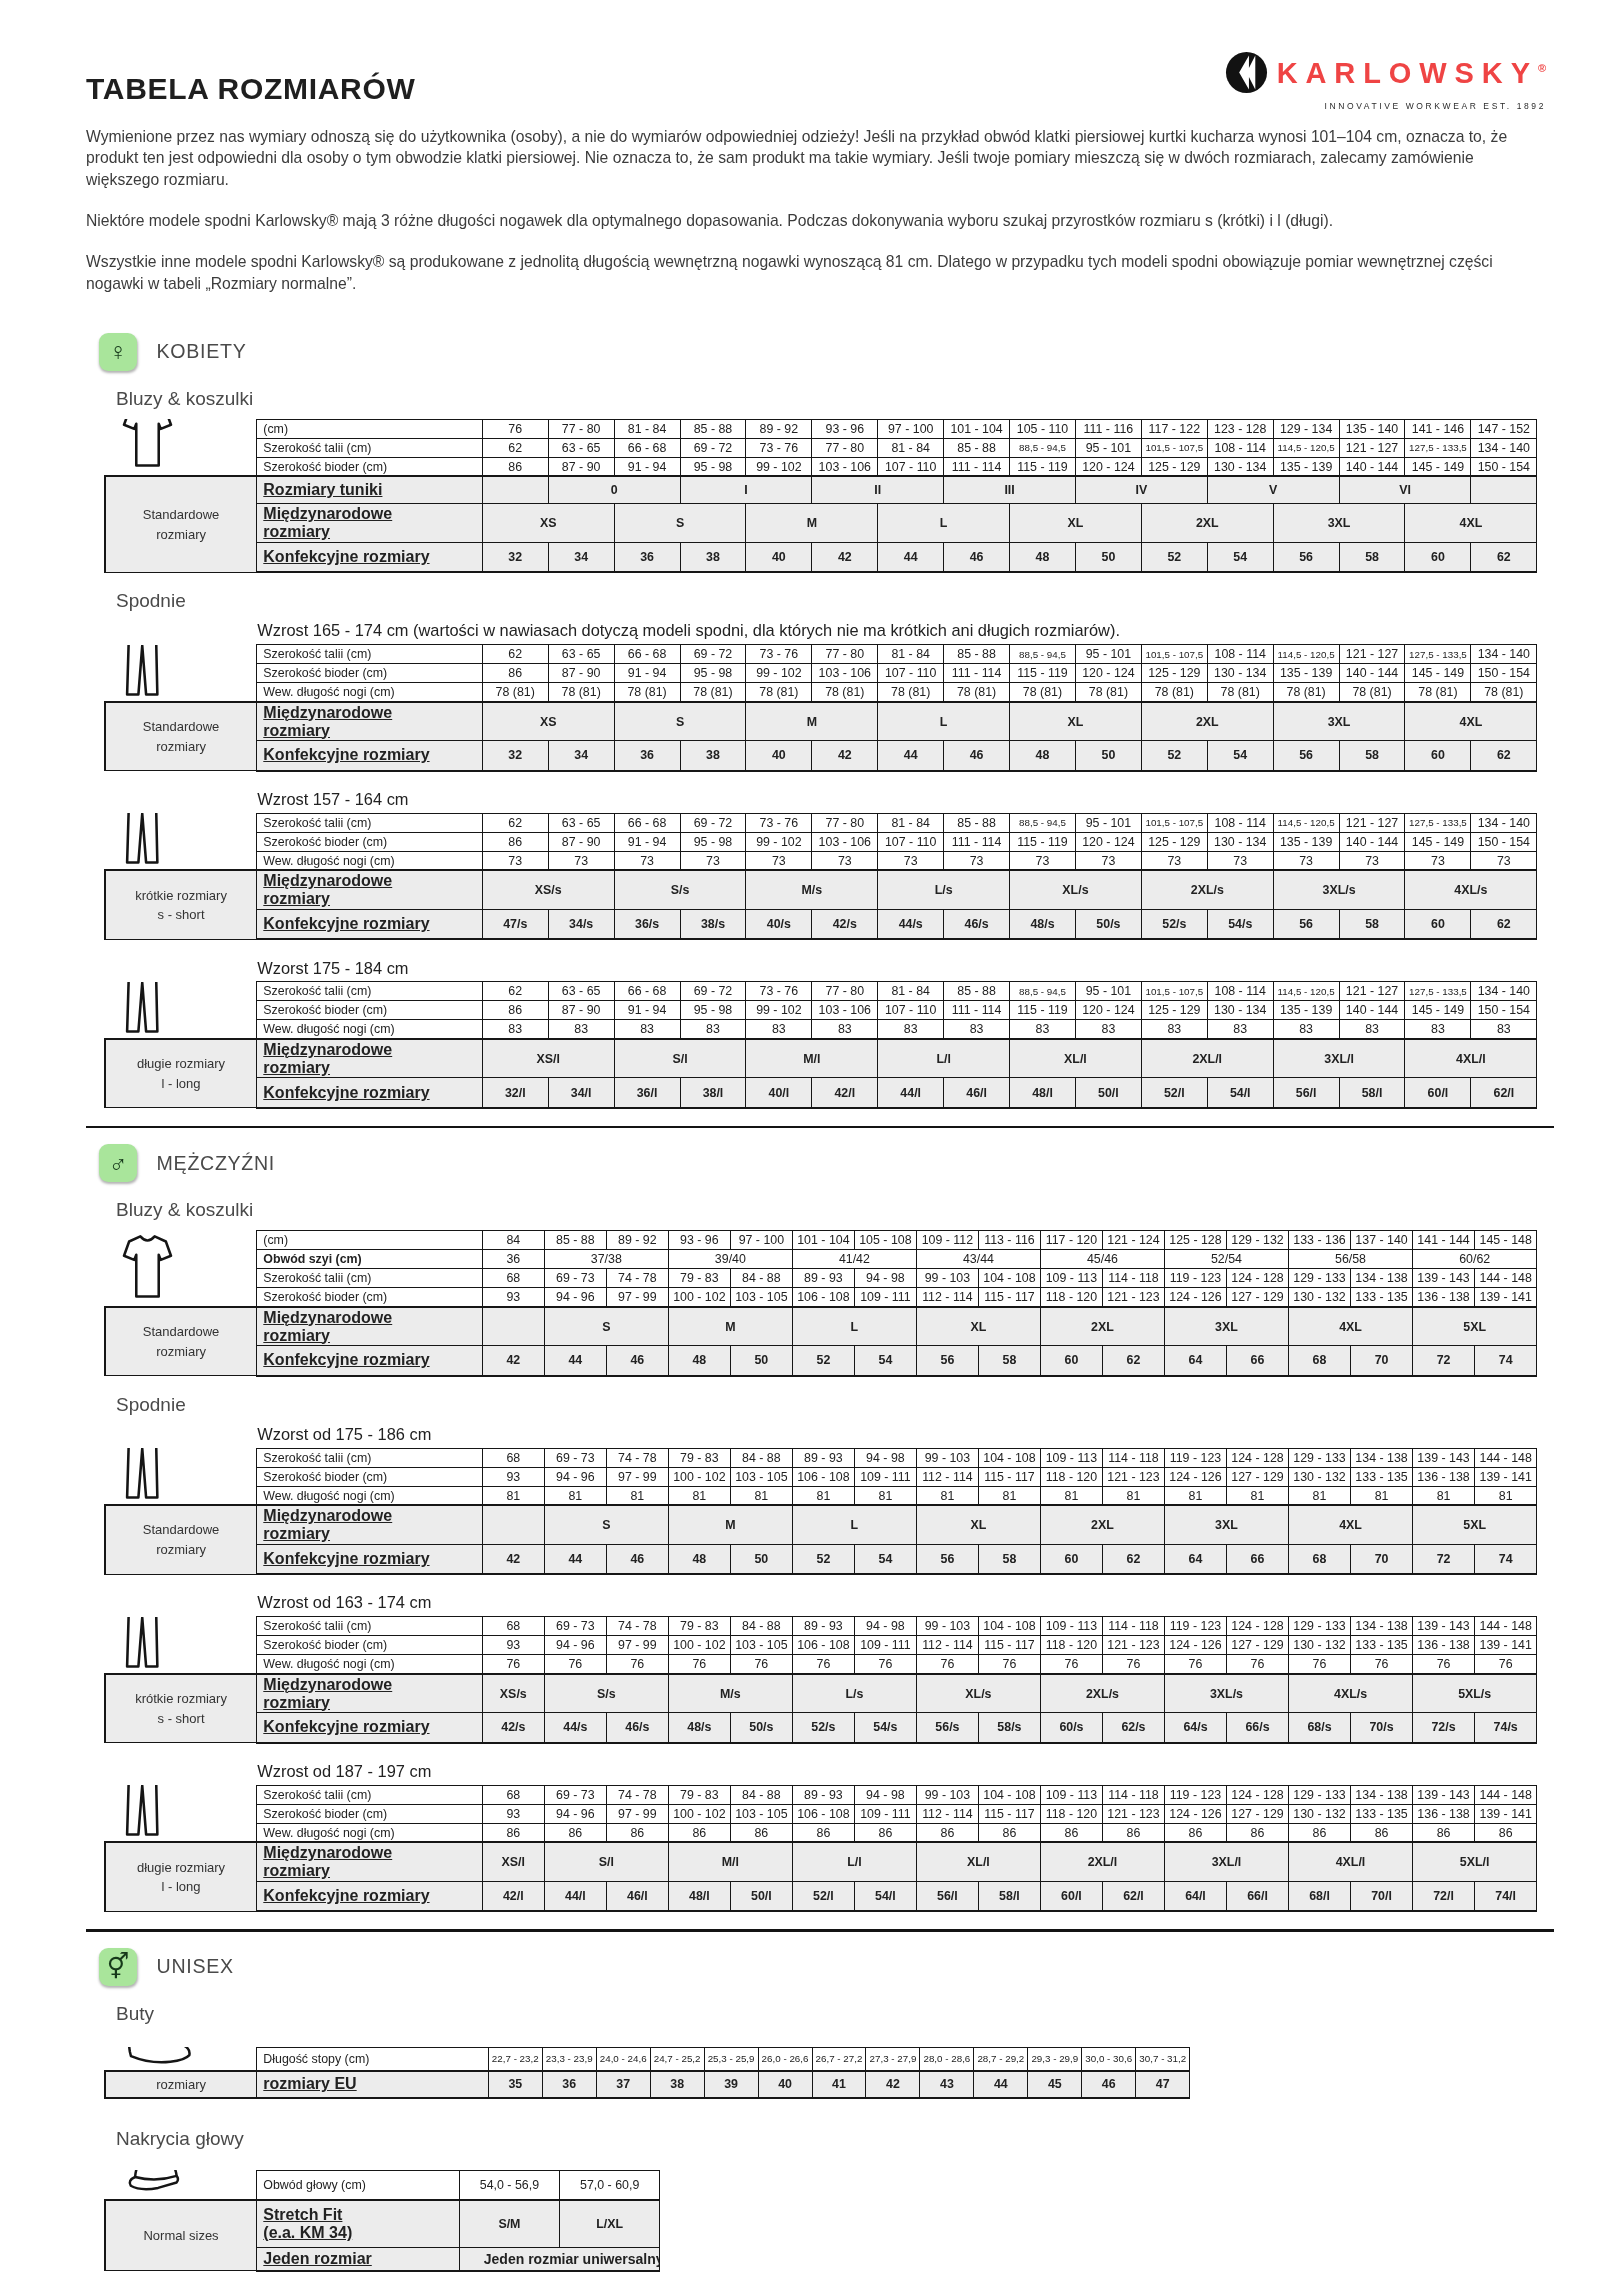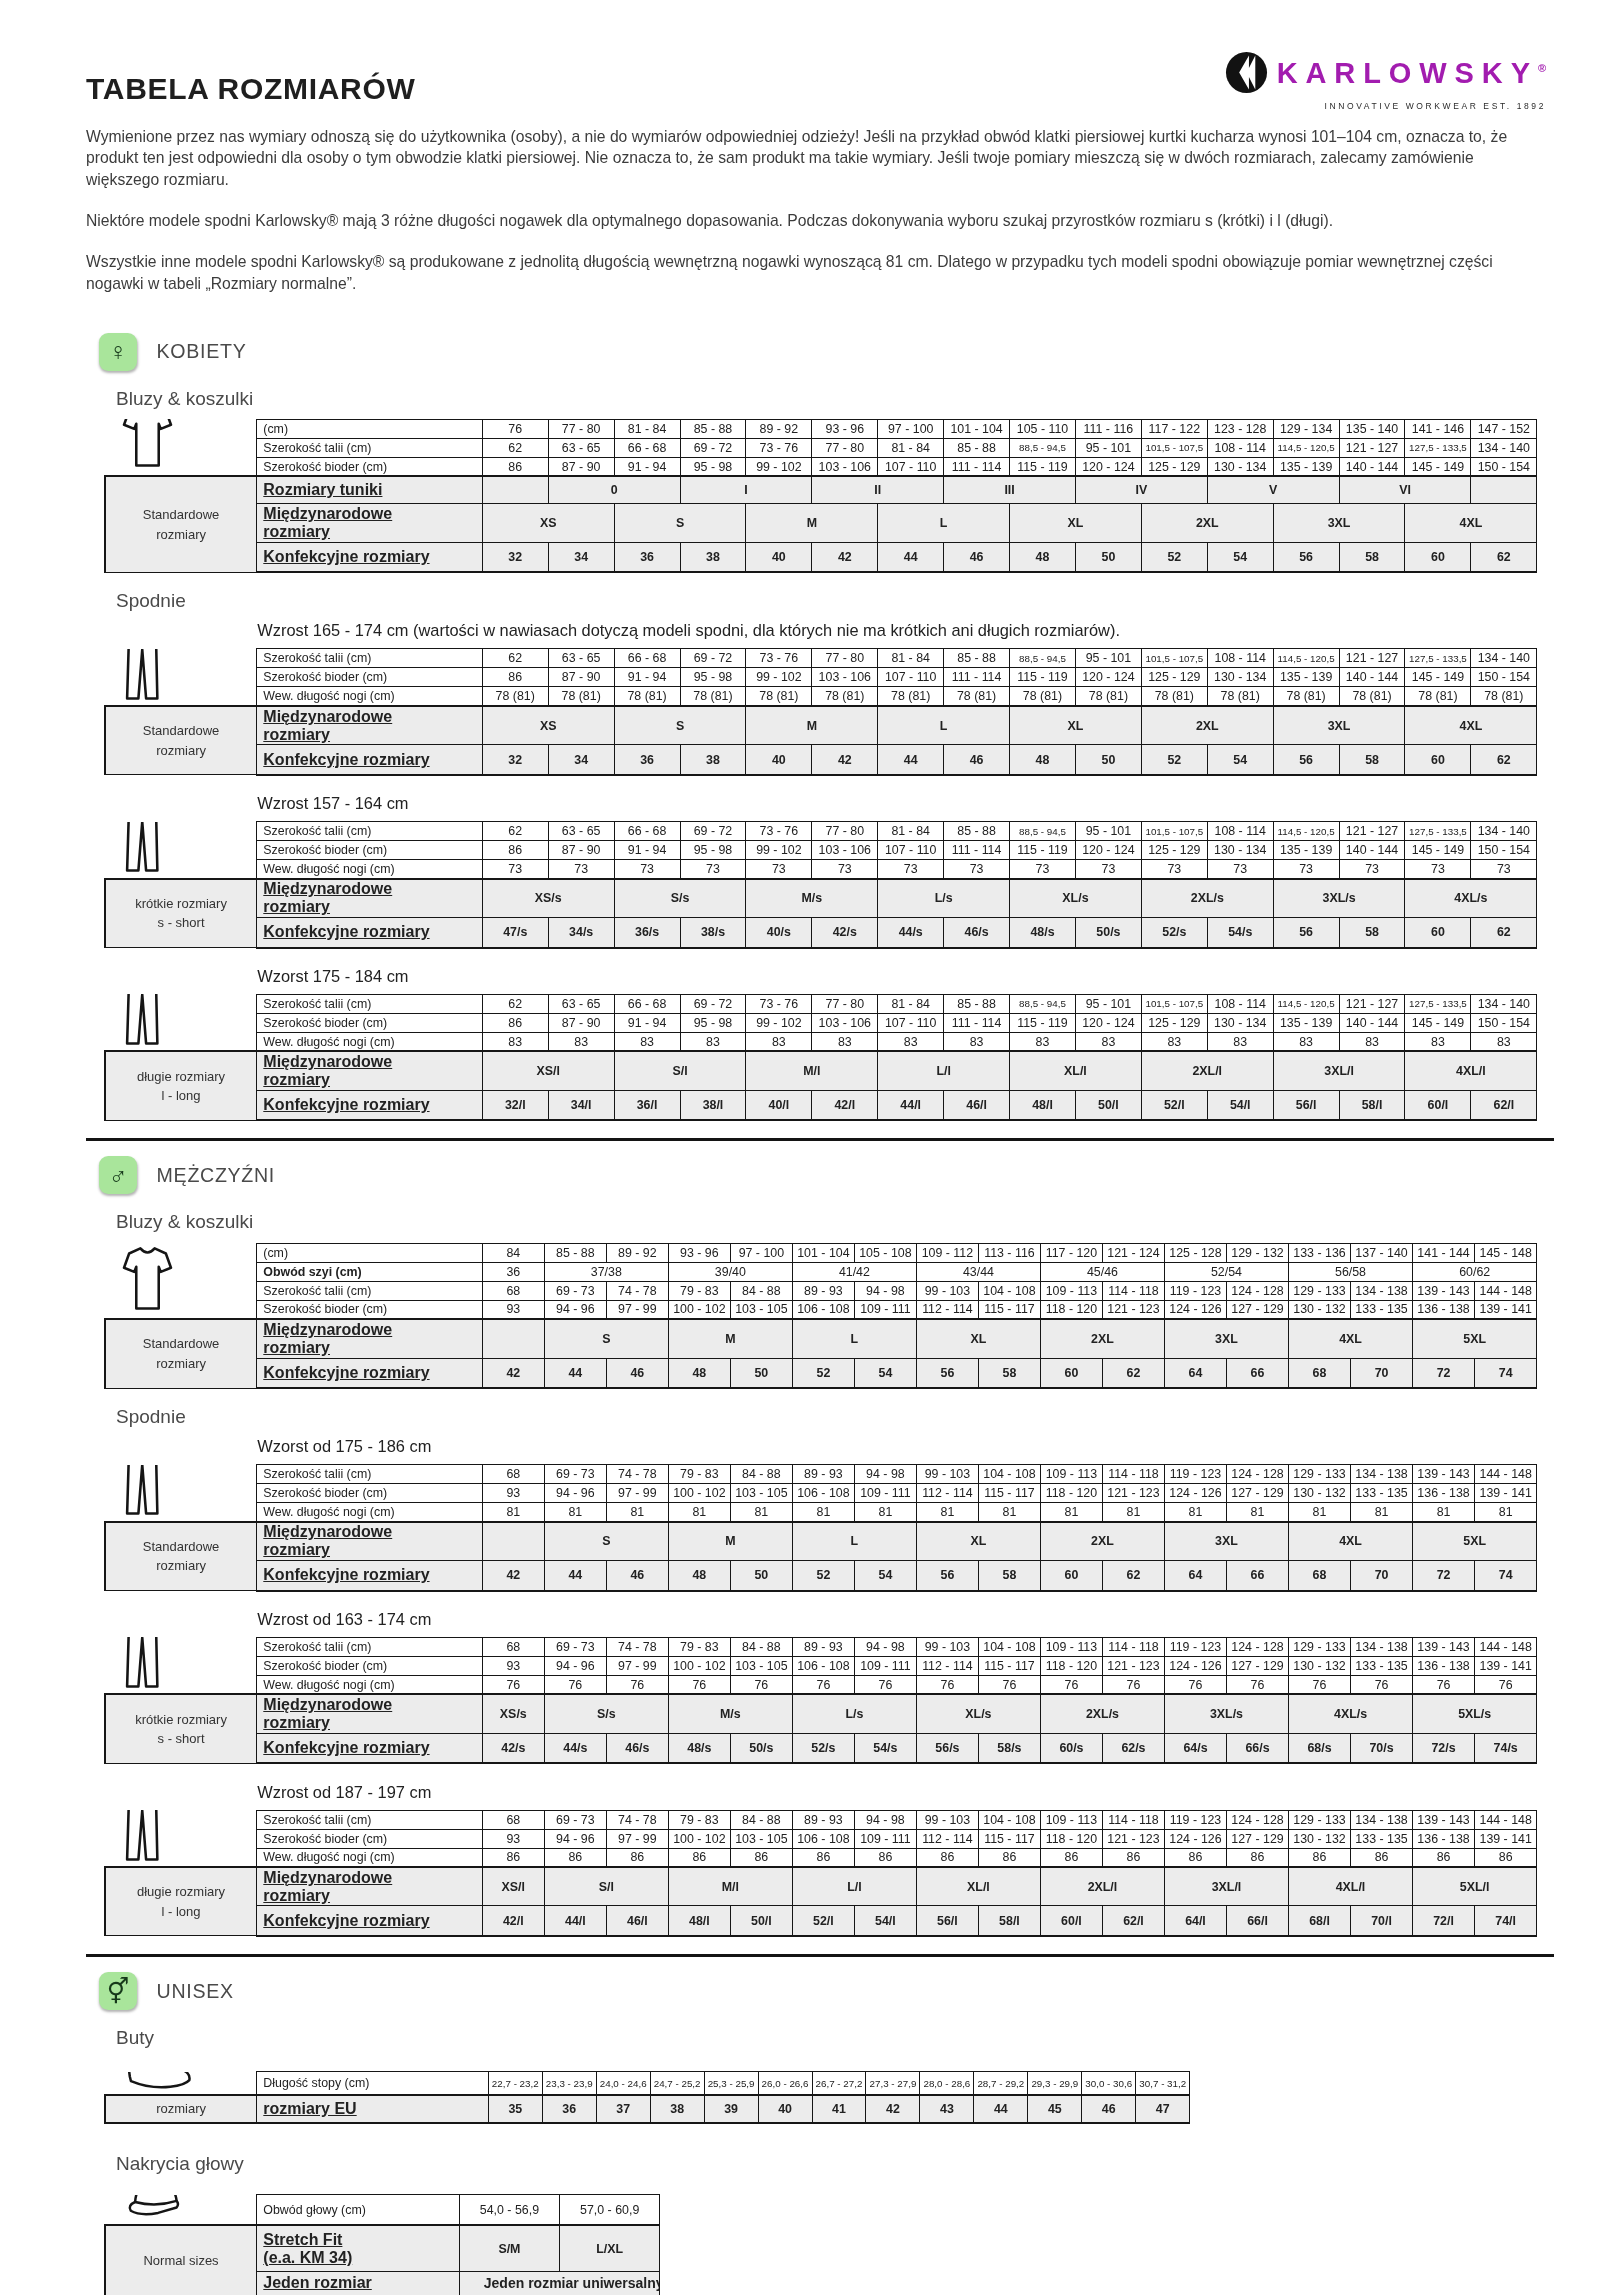--- a/index.html
+++ b/index.html
@@ -2,37 +2,37 @@
 <html style="font-size:10.5px"><head>
 <meta charset="utf-8">
 <style>
   html,body{margin:0;padding:0;background:#fff;}
   .page{position:relative;width:1623px;height:2295px;background:#fff;overflow:hidden;
         font-family:"Liberation Sans","DejaVu Sans",sans-serif;color:#2e2e2e;
         padding:46px 69px 0 86px;box-sizing:border-box;}
   
   .logo{position:absolute;top:51px;right:77px;text-align:center;}
   .logo-row{display:flex;align-items:center;gap:9.2px;justify-content:flex-end;}
-  .logo-name{font-size:29px;font-weight:bold;letter-spacing:7.9px;color:#a21caf;white-space:nowrap;}
+  .logo-name{font-size:29px;font-weight:bold;letter-spacing:7.9px;color:#ef4444;white-space:nowrap;}
   .logo-reg{font-size:11px;vertical-align:super;letter-spacing:0;}
   .logo-tag{font-size:8.5px;letter-spacing:2.6px;color:#2b2b2b;margin-top:5.2px;text-align:right;}
   h1{font-size:30px;letter-spacing:0.7px;color:#1f1f1f;margin:26px 0 0 0;font-weight:bold;}
   .intro{font-size:15.7px;line-height:1.38;color:#3c3c3c;margin:19.6px 0 0 0;max-width:1433px;}
   
   .sec-head{display:flex;align-items:center;gap:19.6px;margin:38px 0 0 13px;}
   .badge{width:38px;height:38px;border-radius:9.2px;background:#a9e59b;display:flex;align-items:center;
          justify-content:center;font-size:25px;font-weight:bold;color:#16391a;
          box-shadow:0.7px 2px 2.6px rgba(0,0,0,.3);}
   .sec-label{font-size:19.6px;color:#4a4a4a;letter-spacing:0.7px;}
   h3{font-size:19px;color:#4a4a4a;font-weight:normal;margin:17px 0 0 30px;}
   
   .tmount{margin:9.2px 0 0 18.3px;}
   .tmount.gap{margin-top:18.3px;}
   .tbl-title{font-size:16.4px;font-weight:normal;color:#222;margin:0 0 3.9px 0;}
-  table.sz{border-collapse:collapse;table-layout:fixed;margin-top:8px;}
+  table.sz{border-collapse:collapse;table-layout:fixed;}
   table.sz td,table.sz th{border:1.3px solid #161616;text-align:center;vertical-align:middle;
       padding:0.7px 1.3px;overflow:hidden;white-space:nowrap;}
   table.sz .ghost{border:none;background:transparent;position:relative;}
   .t-icon{position:absolute;left:17px;bottom:1.3px;display:block;}
   tr.mrow{height:19px;}
   tr.srow{height:33px;}
   th.rh{font-weight:normal;text-align:left !important;padding-left:6.5px !important;font-size:12.4px;color:#222;}
   th.rh.bold,th.rh.sb{font-weight:bold;}
   td.mc{font-size:12.4px;color:#222;background:#fff;}
   td.sc{font-size:12.4px;font-weight:bold;color:#222;background:#ececec;}

